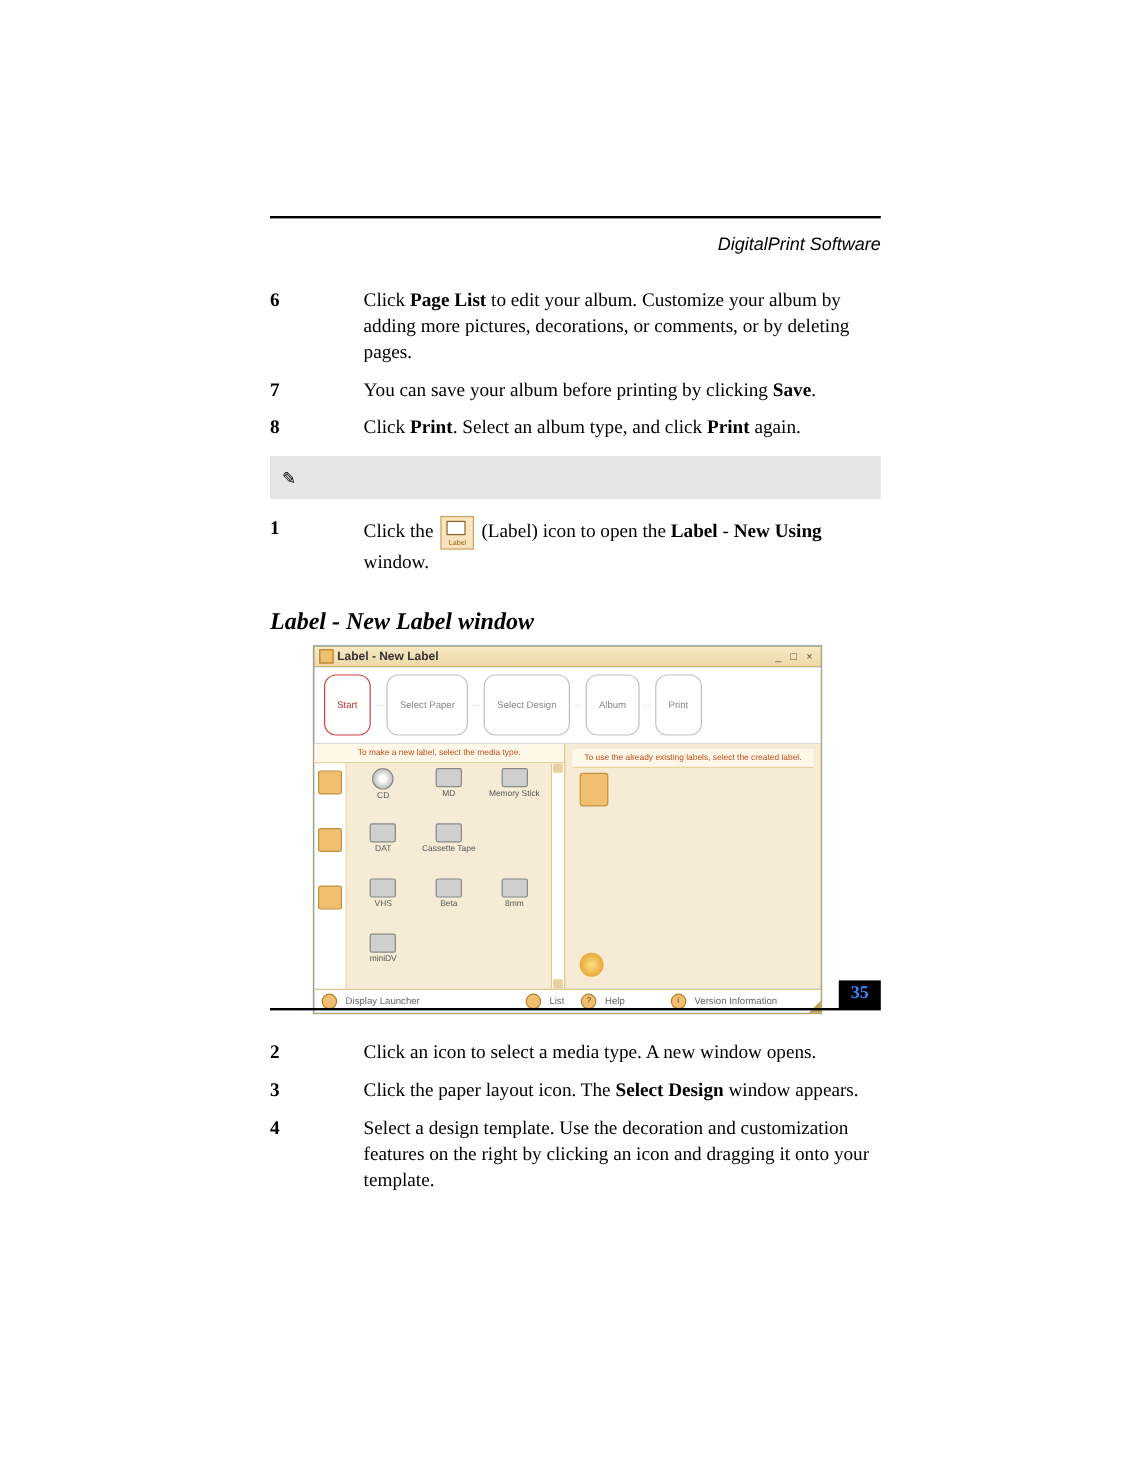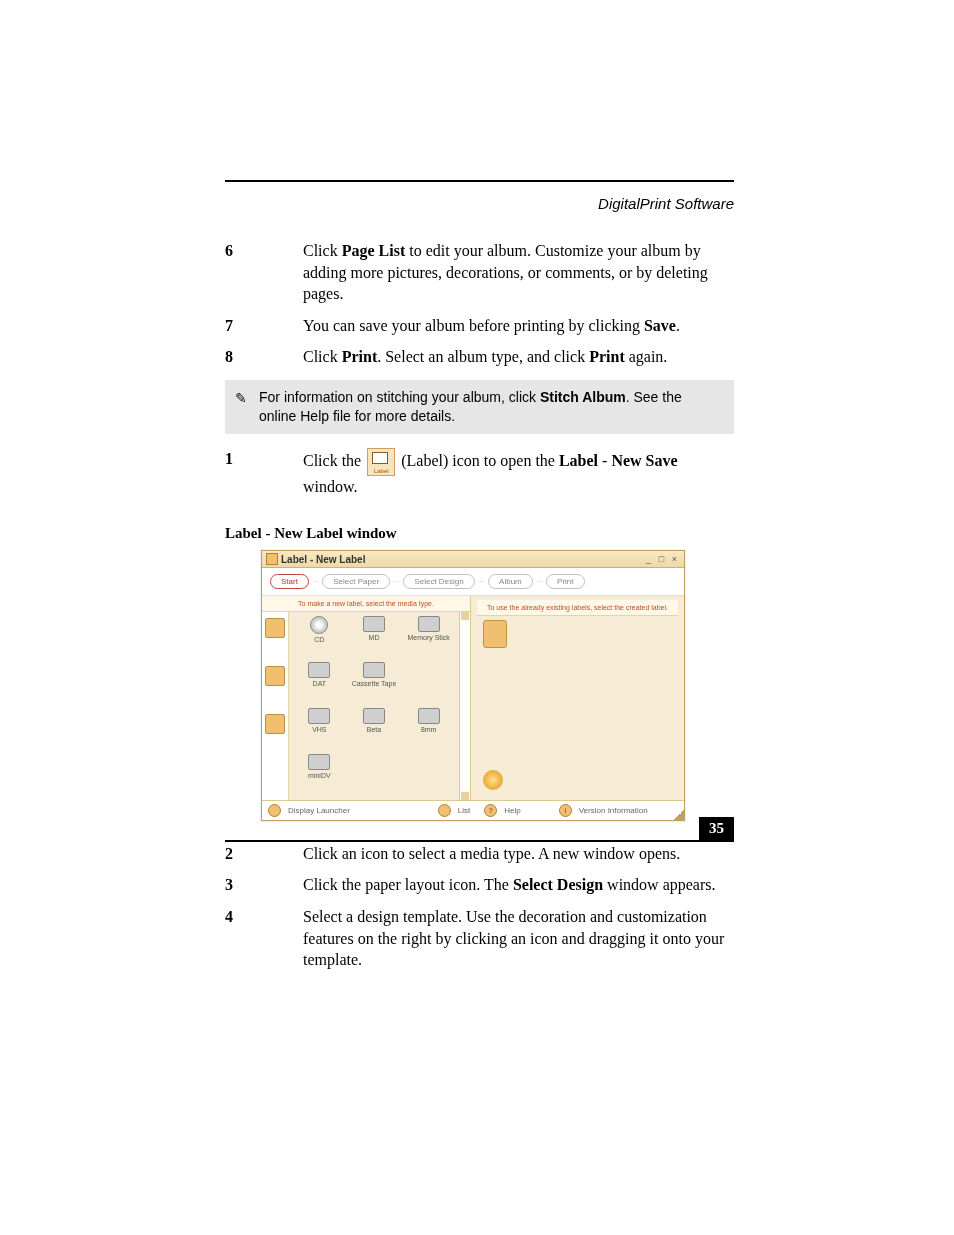--- a/index.html
+++ b/index.html
@@ -108,22 +108,23 @@
   .icon-inline .cap {
     position: absolute;
     left: 0; right: 0; bottom: 0;
     font-size: 6px;
     text-align: center;
     color: #a05a00;
     font-family: Arial, sans-serif;
   }
   .fig-caption {
     font-family: "Times New Roman", serif;
+    font-style: italic;
     font-weight: bold;
-    font-size: 15px;
+    font-size: 20px;
     margin: 28px 0 8px 0;
   }
 
   
   .labelwin {
     width: 422px;
     margin-left: 36px;
     border: 1px solid #c0a060;
     font-family: Tahoma, Arial, sans-serif;
     font-size: 9px;
@@ -160,21 +161,21 @@
     background: #fff;
     padding: 6px 8px;
     display: flex;
     align-items: center;
     gap: 4px;
     border-bottom: 1px solid #ddd;
   }
   .stepbtn {
     border: 1px solid #c0c0c0;
     border-radius: 10px;
-    padding: 2px 10px;
+    padding: 20px 10px;
     font-size: 8px;
     color: #888;
     background: #fff;
   }
   .stepbtn.active {
     border-color: #d04040;
     color: #c03030;
   }
   .stepsep {
     color: #bbb;
@@ -316,21 +317,21 @@
     left: 225px;
     right: 220px;
     bottom: 204px;
     border-top: 2px solid #000;
   }
   .pagenum {
     position: absolute;
     right: 220px;
     bottom: 206px;
     background: #000;
-    color: #ffffff;
+    color: #3b82f6;
     font-weight: bold;
     padding: 3px 10px;
     font-size: 15px;
     margin-top: 16px;
   }
 </style>
 </head>
 <body>
 
 <div class="page">
@@ -348,28 +349,27 @@
           <span class="txt">You can save your album before printing by clicking <b>Save</b>.</span>
         </li>
         <li>
           <span class="num">8</span>
           <span class="txt">Click <b>Print</b>. Select an album type, and click <b>Print</b> again.</span>
         </li>
       </ol>
 
     <div class="notebox">
       <div class="pen">✎</div>
-      <div class="ntext" id="note-text">For information on stitching your album, click <b>Stitch Album</b>. See the online Help file for more details.</div>
     </div>
 
 
     <ol class="steps" id="mid-steps">
         <li>
           <span class="num">1</span>
-          <span class="txt">Click the <span class="icon-inline"><span class="mini"></span><span class="cap">Label</span></span> (Label) icon to open the <b>Label</b> - <b>New Save</b> window.</span>
+          <span class="txt">Click the <span class="icon-inline"><span class="mini"></span><span class="cap">Label</span></span> (Label) icon to open the <b>Label</b> - <b>New Using</b> window.</span>
         </li>
       </ol>
 
     <div class="fig-caption">Label - New Label window</div>
 
     <div class="labelwin">
       <div class="lw-title">
         <div class="t-left">
           <span class="sq"></span>
           <b>Label - New Label</b>

